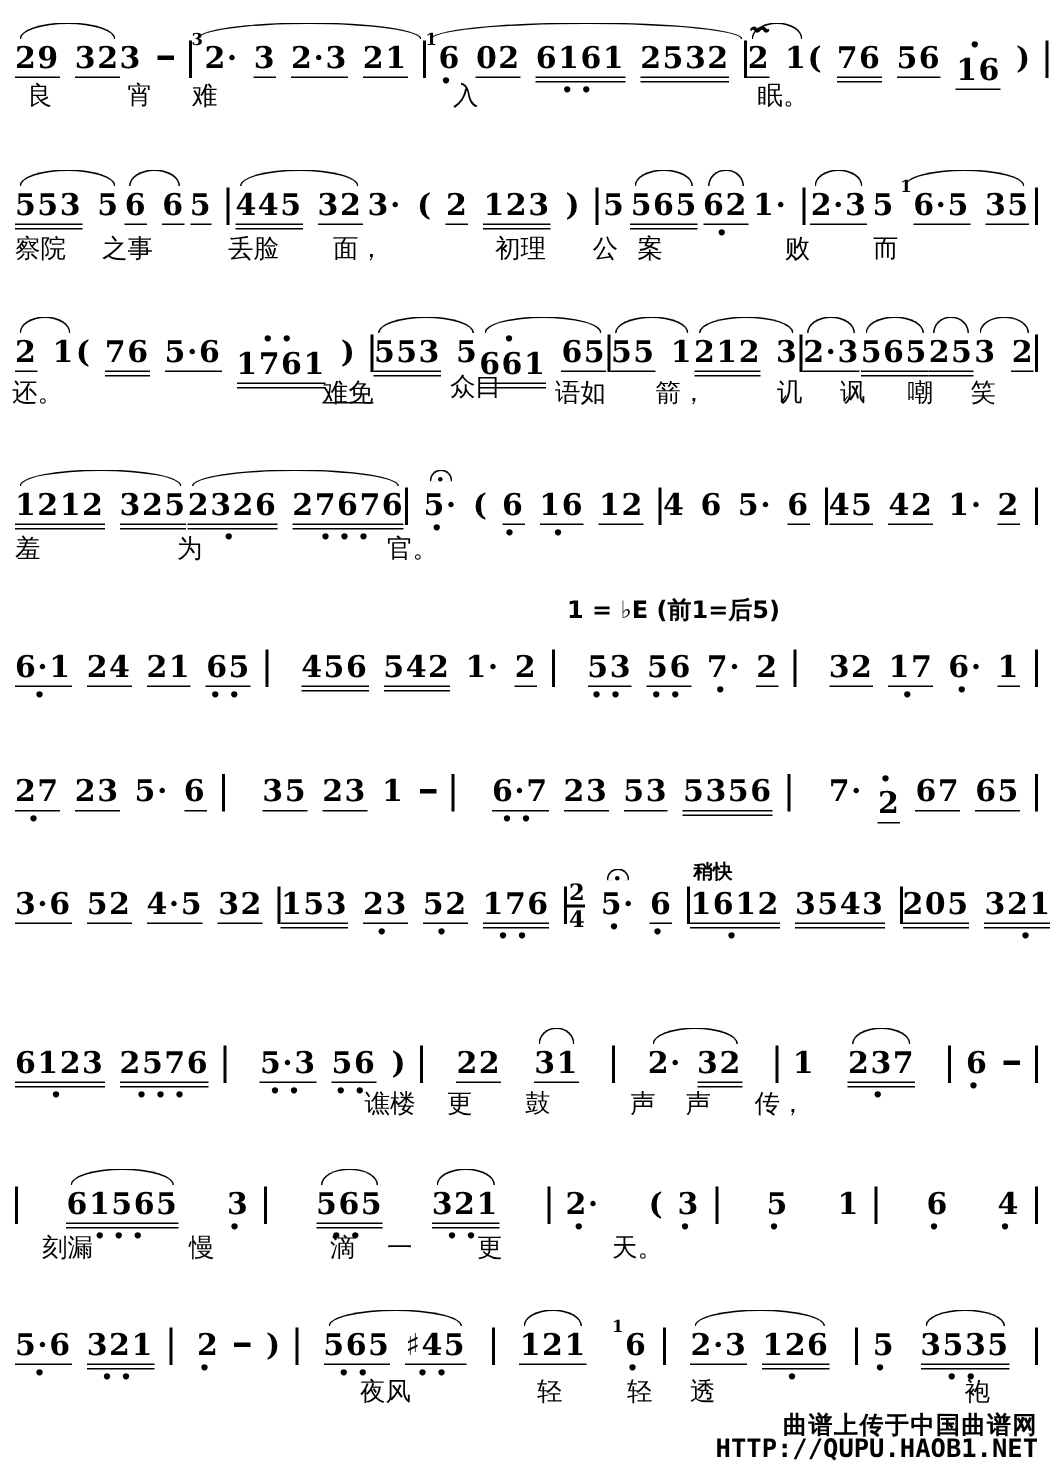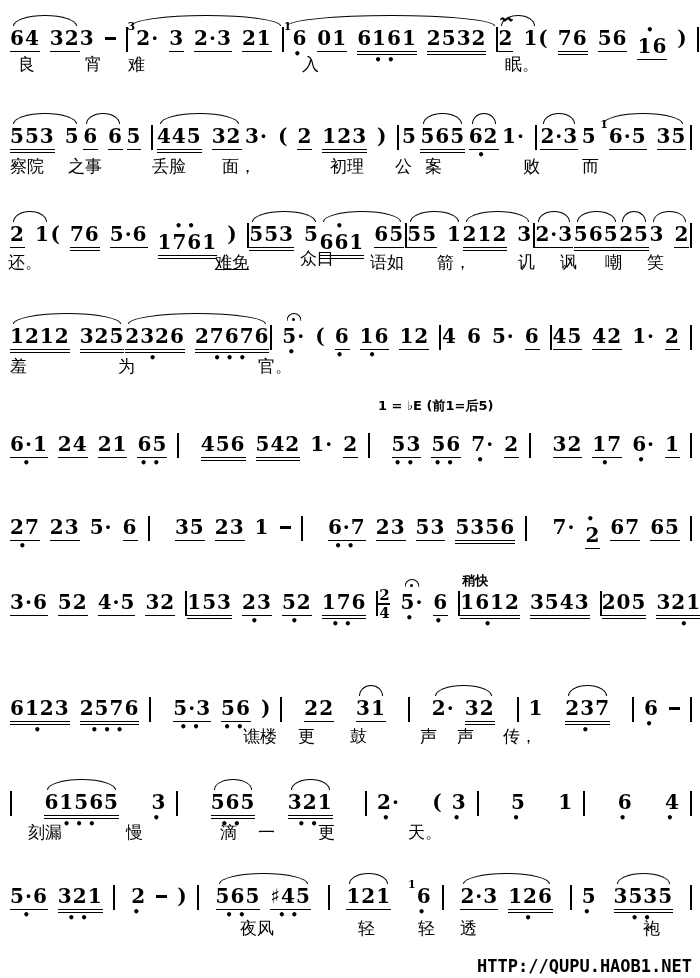--- a/index.html
+++ b/index.html
@@ -27,39 +27,40 @@
   .orn-tr{position:absolute;top:-13px;left:2px;font-size:12px;font-weight:700;line-height:10px;}
   .orn-ferm{position:absolute;top:-12px;left:50%;transform:translateX(-50%);width:13px;height:7px;
        border:1.7px solid #000;border-bottom:none;border-radius:13px 13px 0 0;}
   .orn-ferm::after{content:"";position:absolute;left:50%;top:4px;transform:translateX(-50%);
        width:3px;height:3px;background:#000;border-radius:50%;}
   .tempo{position:absolute;top:-19px;left:2px;font-size:13px;font-weight:700;white-space:nowrap;}
   .time{display:flex;flex-direction:column;align-items:center;margin-top:-3px;}
   .time .tnum{font-family:"DejaVu Serif",serif;font-weight:700;font-size:15px;line-height:14px;}
   .time .trule{width:12px;height:1.7px;background:#000;margin:1px 0;}
   .lyric{position:absolute;font-size:17px;line-height:20px;white-space:nowrap;}
-  .keysig{position:absolute;left:378px;top:397px;font-size:13px;font-weight:700;}
+  .keysig{position:absolute;left:378px;top:397px;font-size:16px;font-weight:700;}
   .footer{position:absolute;right:8px;bottom:4px;text-align:right;}
   .f1{font-size:16px;font-weight:700;letter-spacing:1px;line-height:18px;}
   .f2{font-family:"DejaVu Sans Mono",monospace;font-size:17px;font-weight:700;line-height:15px;}
 </style>
 </head>
 <body>
 
 <div class="sheet">
   <div class="keysig">1 = ♭E (前1=后5)</div>
   <div class="footer">
+    <div class="f1">曲谱上传于中国曲谱网</div>
     <div class="f2">HTTP://QUPU.HAOB1.NET</div>
   </div>
 <div class="row" style="top: 14px;">
       <div class="grp arc">
         <div class="tk">
           <div class="main">
             <div class="stack">
-              <div class="num">64</div>
+              <div class="num">29</div>
               <div class="uline"></div>
             </div>
           </div>
         </div>
         <div class="tk">
           <div class="main">
             <div class="stack">
               <div class="num">32</div>
               <div class="uline"></div>
             </div>
@@ -118,21 +119,21 @@
             <div class="grace">1</div>
             <div class="stack">
               <div class="num">6</div>
               <div class="bdots">•</div>
             </div>
           </div>
         </div>
         <div class="tk">
           <div class="main">
             <div class="stack">
-              <div class="num">01</div>
+              <div class="num">02</div>
               <div class="uline"></div>
             </div>
           </div>
         </div>
         <div class="tk">
           <div class="main">
             <div class="stack">
               <div class="num">6161</div>
               <div class="uline"></div>
               <div class="uline"></div>

